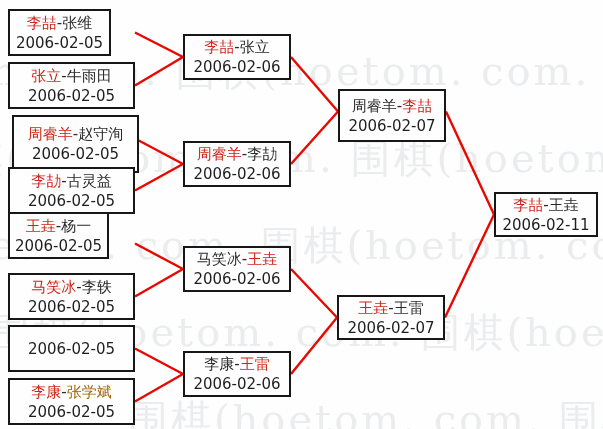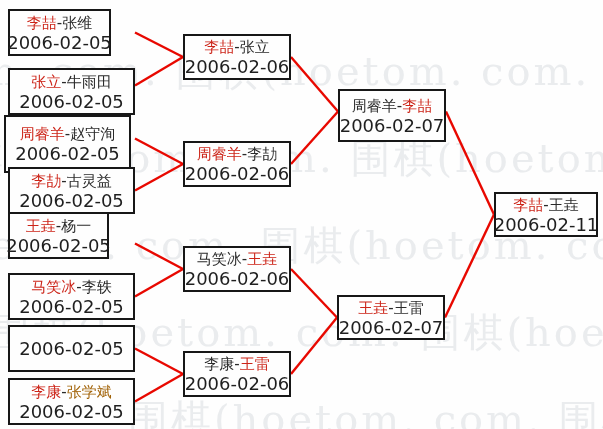--- a/index.html
+++ b/index.html
@@ -33,21 +33,21 @@
     background:#fefefe;
     border:2px solid #171717;
     box-sizing:border-box;
     display:flex;flex-direction:column;
     align-items:center;justify-content:center;
     text-align:center;
     line-height:20px;
   }
   .players{font-size:15px;color:#2a2a2a;white-space:nowrap;}
   .players .sep{color:#2a2a2a;}
-  .date{font-size:18px;color:#1f1f1f;white-space:nowrap;font-family:"DejaVu Sans","Liberation Sans",sans-serif;}
+  .date{font-size:15px;color:#1f1f1f;white-space:nowrap;font-family:"DejaVu Sans","Liberation Sans",sans-serif;}
 </style>
 </head>
 <body>
 
 <div id="stage">
 
   <div id="watermark">
       <div class="wm-row" style="top: 44px; left: -255px; color: rgb(234, 236, 238);">围棋(hoetom. com. 围棋(hoetom. com. 围棋(hoetom. com. </div>
       <div class="wm-row" style="top: 131px; left: -80px; color: rgb(234, 236, 238);">围棋(hoetom. com. 围棋(hoetom. com. 围棋(hoetom. com. </div>
       <div class="wm-row" style="top: 218px; left: -170px; color: rgb(234, 236, 238);">围棋(hoetom. com. 围棋(hoetom. com. 围棋(hoetom. com. </div>
@@ -69,25 +69,25 @@
       <line x1="291" y1="269" x2="337" y2="317.5" stroke="#e80800" stroke-width="2.4"></line>
       <line x1="291" y1="374" x2="337" y2="317.5" stroke="#e80800" stroke-width="2.4"></line>
       <line x1="446" y1="111.5" x2="494" y2="214.5" stroke="#e80800" stroke-width="2.4"></line>
       <line x1="445" y1="317.5" x2="494" y2="214.5" stroke="#e80800" stroke-width="2.4"></line>
     </svg>
 
   <div class="box" id="r1b1" style="left:8px;top:9px;width:103px;height:47px">
     <div class="players"><span style="color: rgb(204, 36, 24);">李喆</span><span class="sep">-</span><span style="color: rgb(42, 42, 42);">张维</span></div>
     <div class="date">2006-02-05</div>
   </div>
-  <div class="box" id="r1b2" style="left:8px;top:68px;width:127px;height:47px">
+  <div class="box" id="r1b2" style="left:8px;top:62px;width:127px;height:47px">
     <div class="players"><span style="color: rgb(204, 36, 24);">张立</span><span class="sep">-</span><span style="color: rgb(42, 42, 42);">牛雨田</span></div>
     <div class="date">2006-02-05</div>
   </div>
-  <div class="box" id="r1b3" style="left:4px;top:115px;width:127px;height:58px">
+  <div class="box" id="r1b3" style="left:12px;top:115px;width:127px;height:58px">
     <div class="players"><span style="color: rgb(204, 36, 24);">周睿羊</span><span class="sep">-</span><span style="color: rgb(42, 42, 42);">赵守洵</span></div>
     <div class="date">2006-02-05</div>
   </div>
   <div class="box" id="r1b4" style="left:8px;top:167px;width:127px;height:47px">
     <div class="players"><span style="color: rgb(204, 36, 24);">李劼</span><span class="sep">-</span><span style="color: rgb(42, 42, 42);">古灵益</span></div>
     <div class="date">2006-02-05</div>
   </div>
   <div class="box" id="r1b5" style="left:8px;top:212px;width:101px;height:47px">
     <div class="players"><span style="color: rgb(204, 36, 24);">王垚</span><span class="sep">-</span><span style="color: rgb(42, 42, 42);">杨一</span></div>
     <div class="date">2006-02-05</div>

